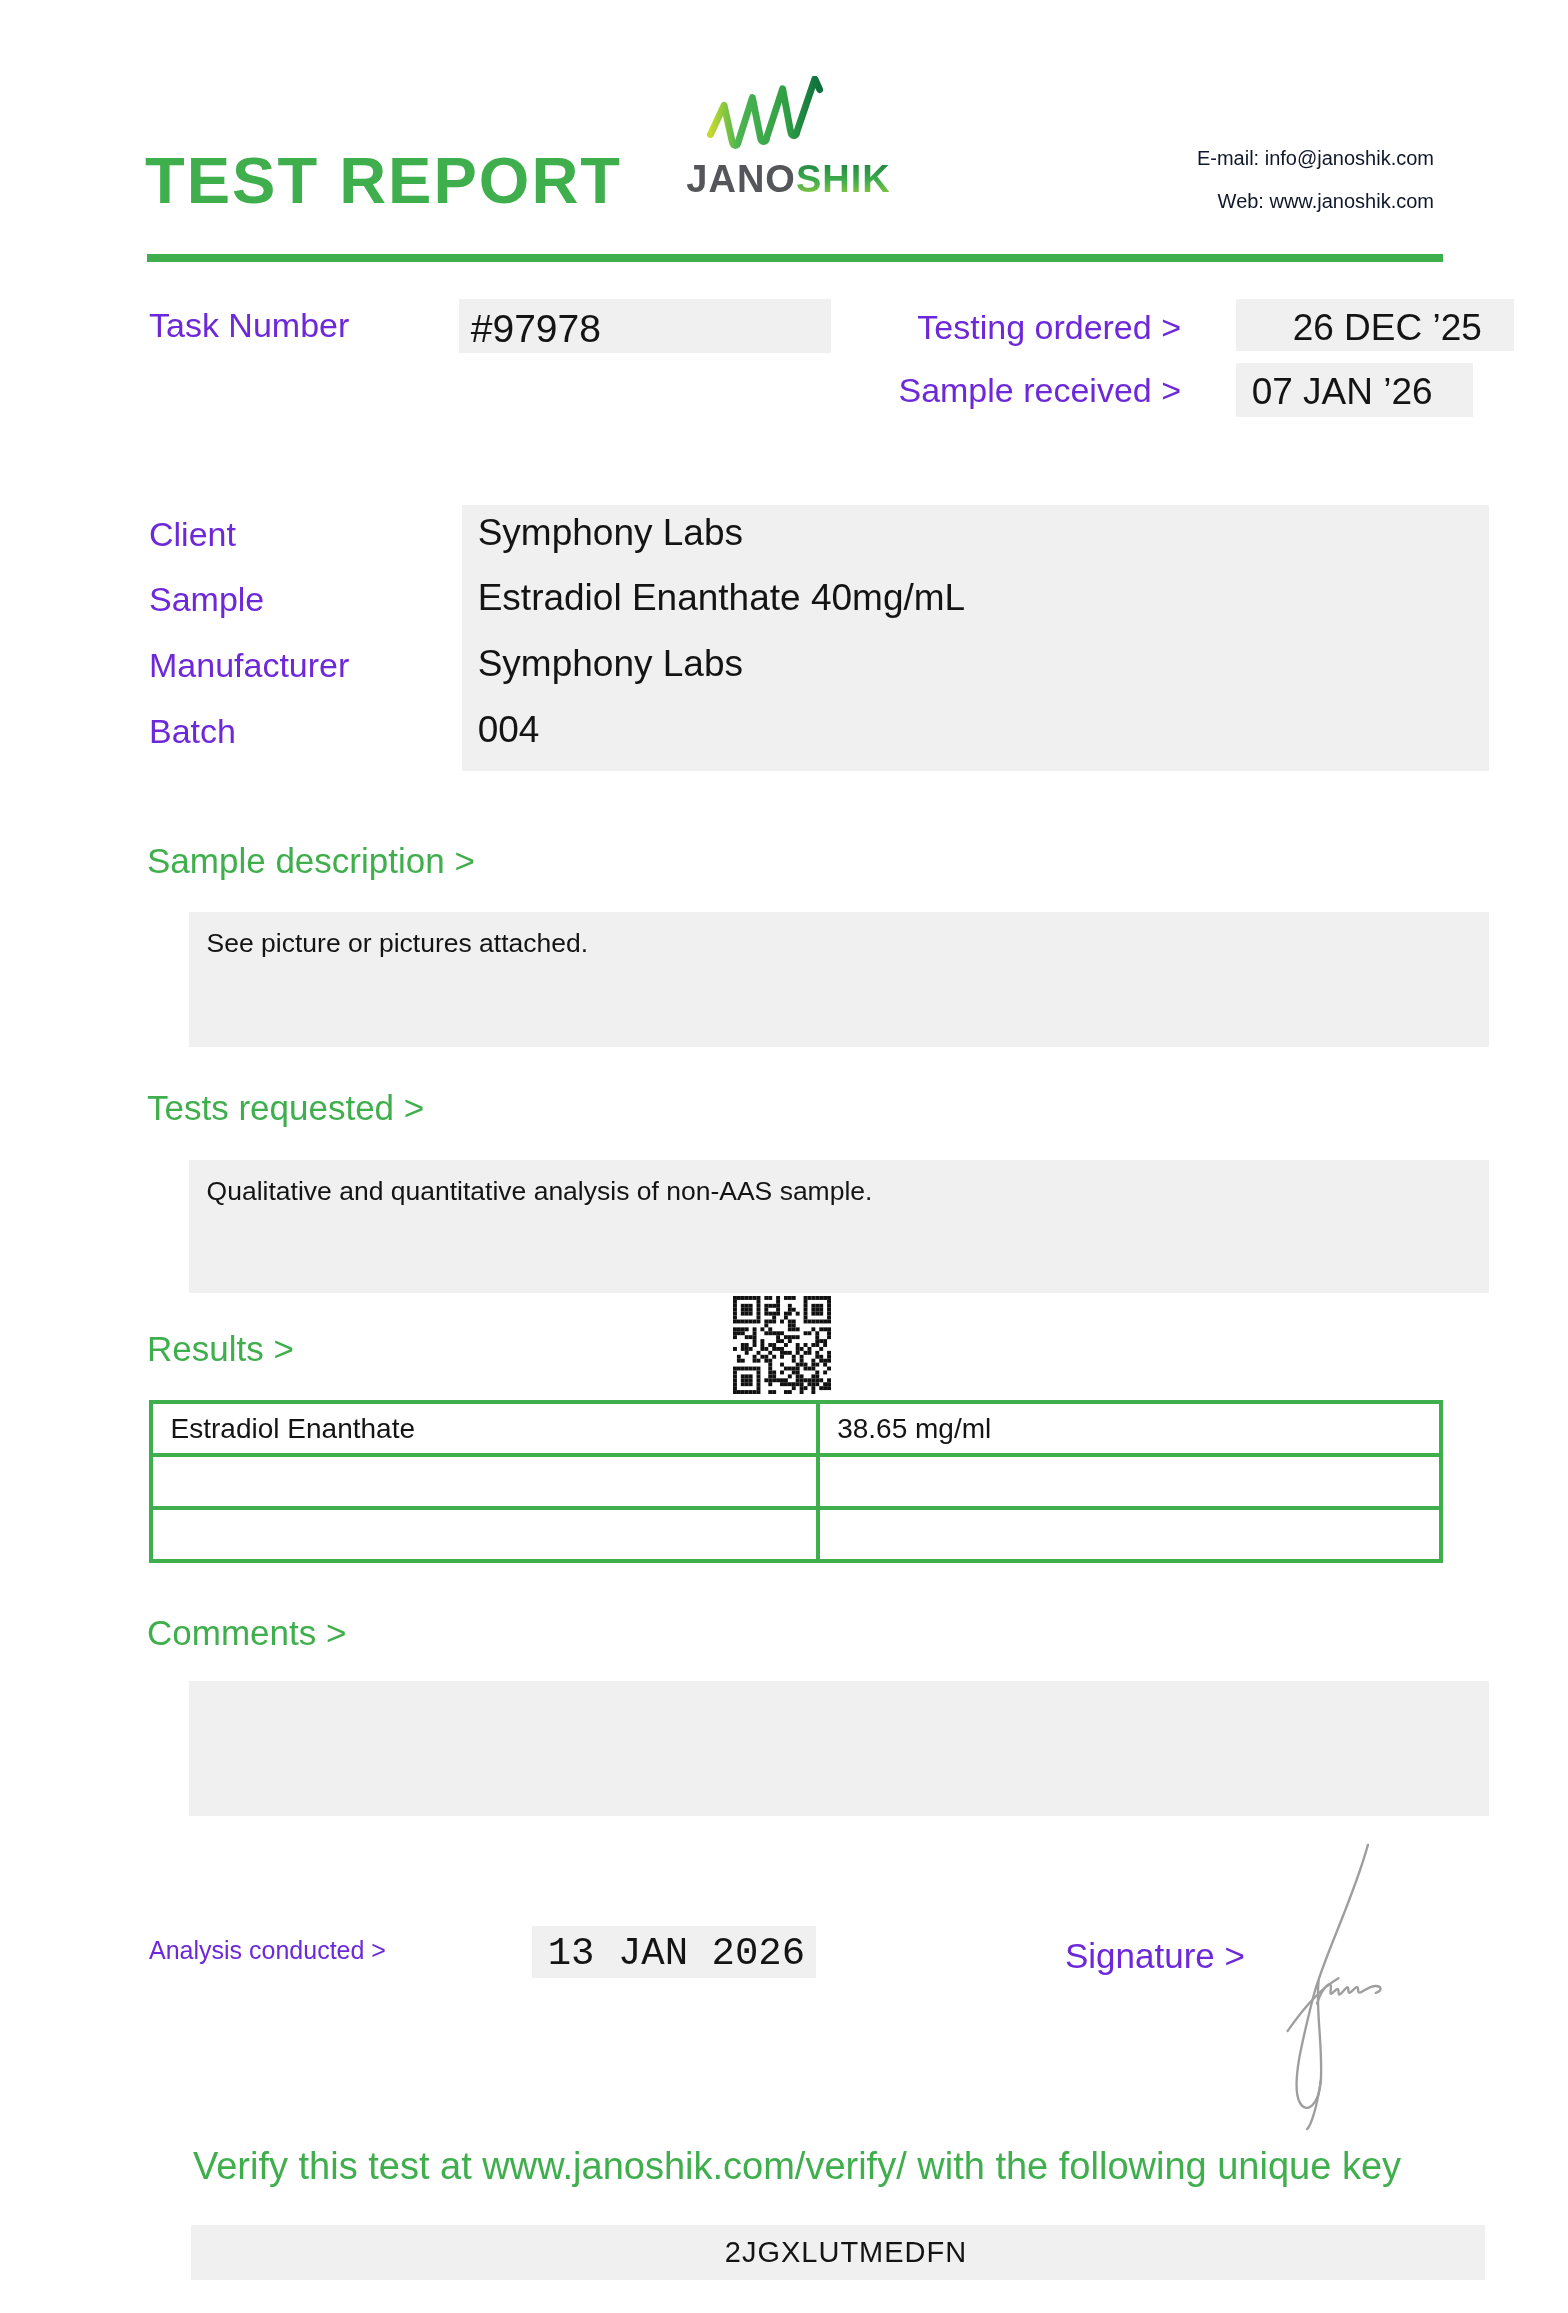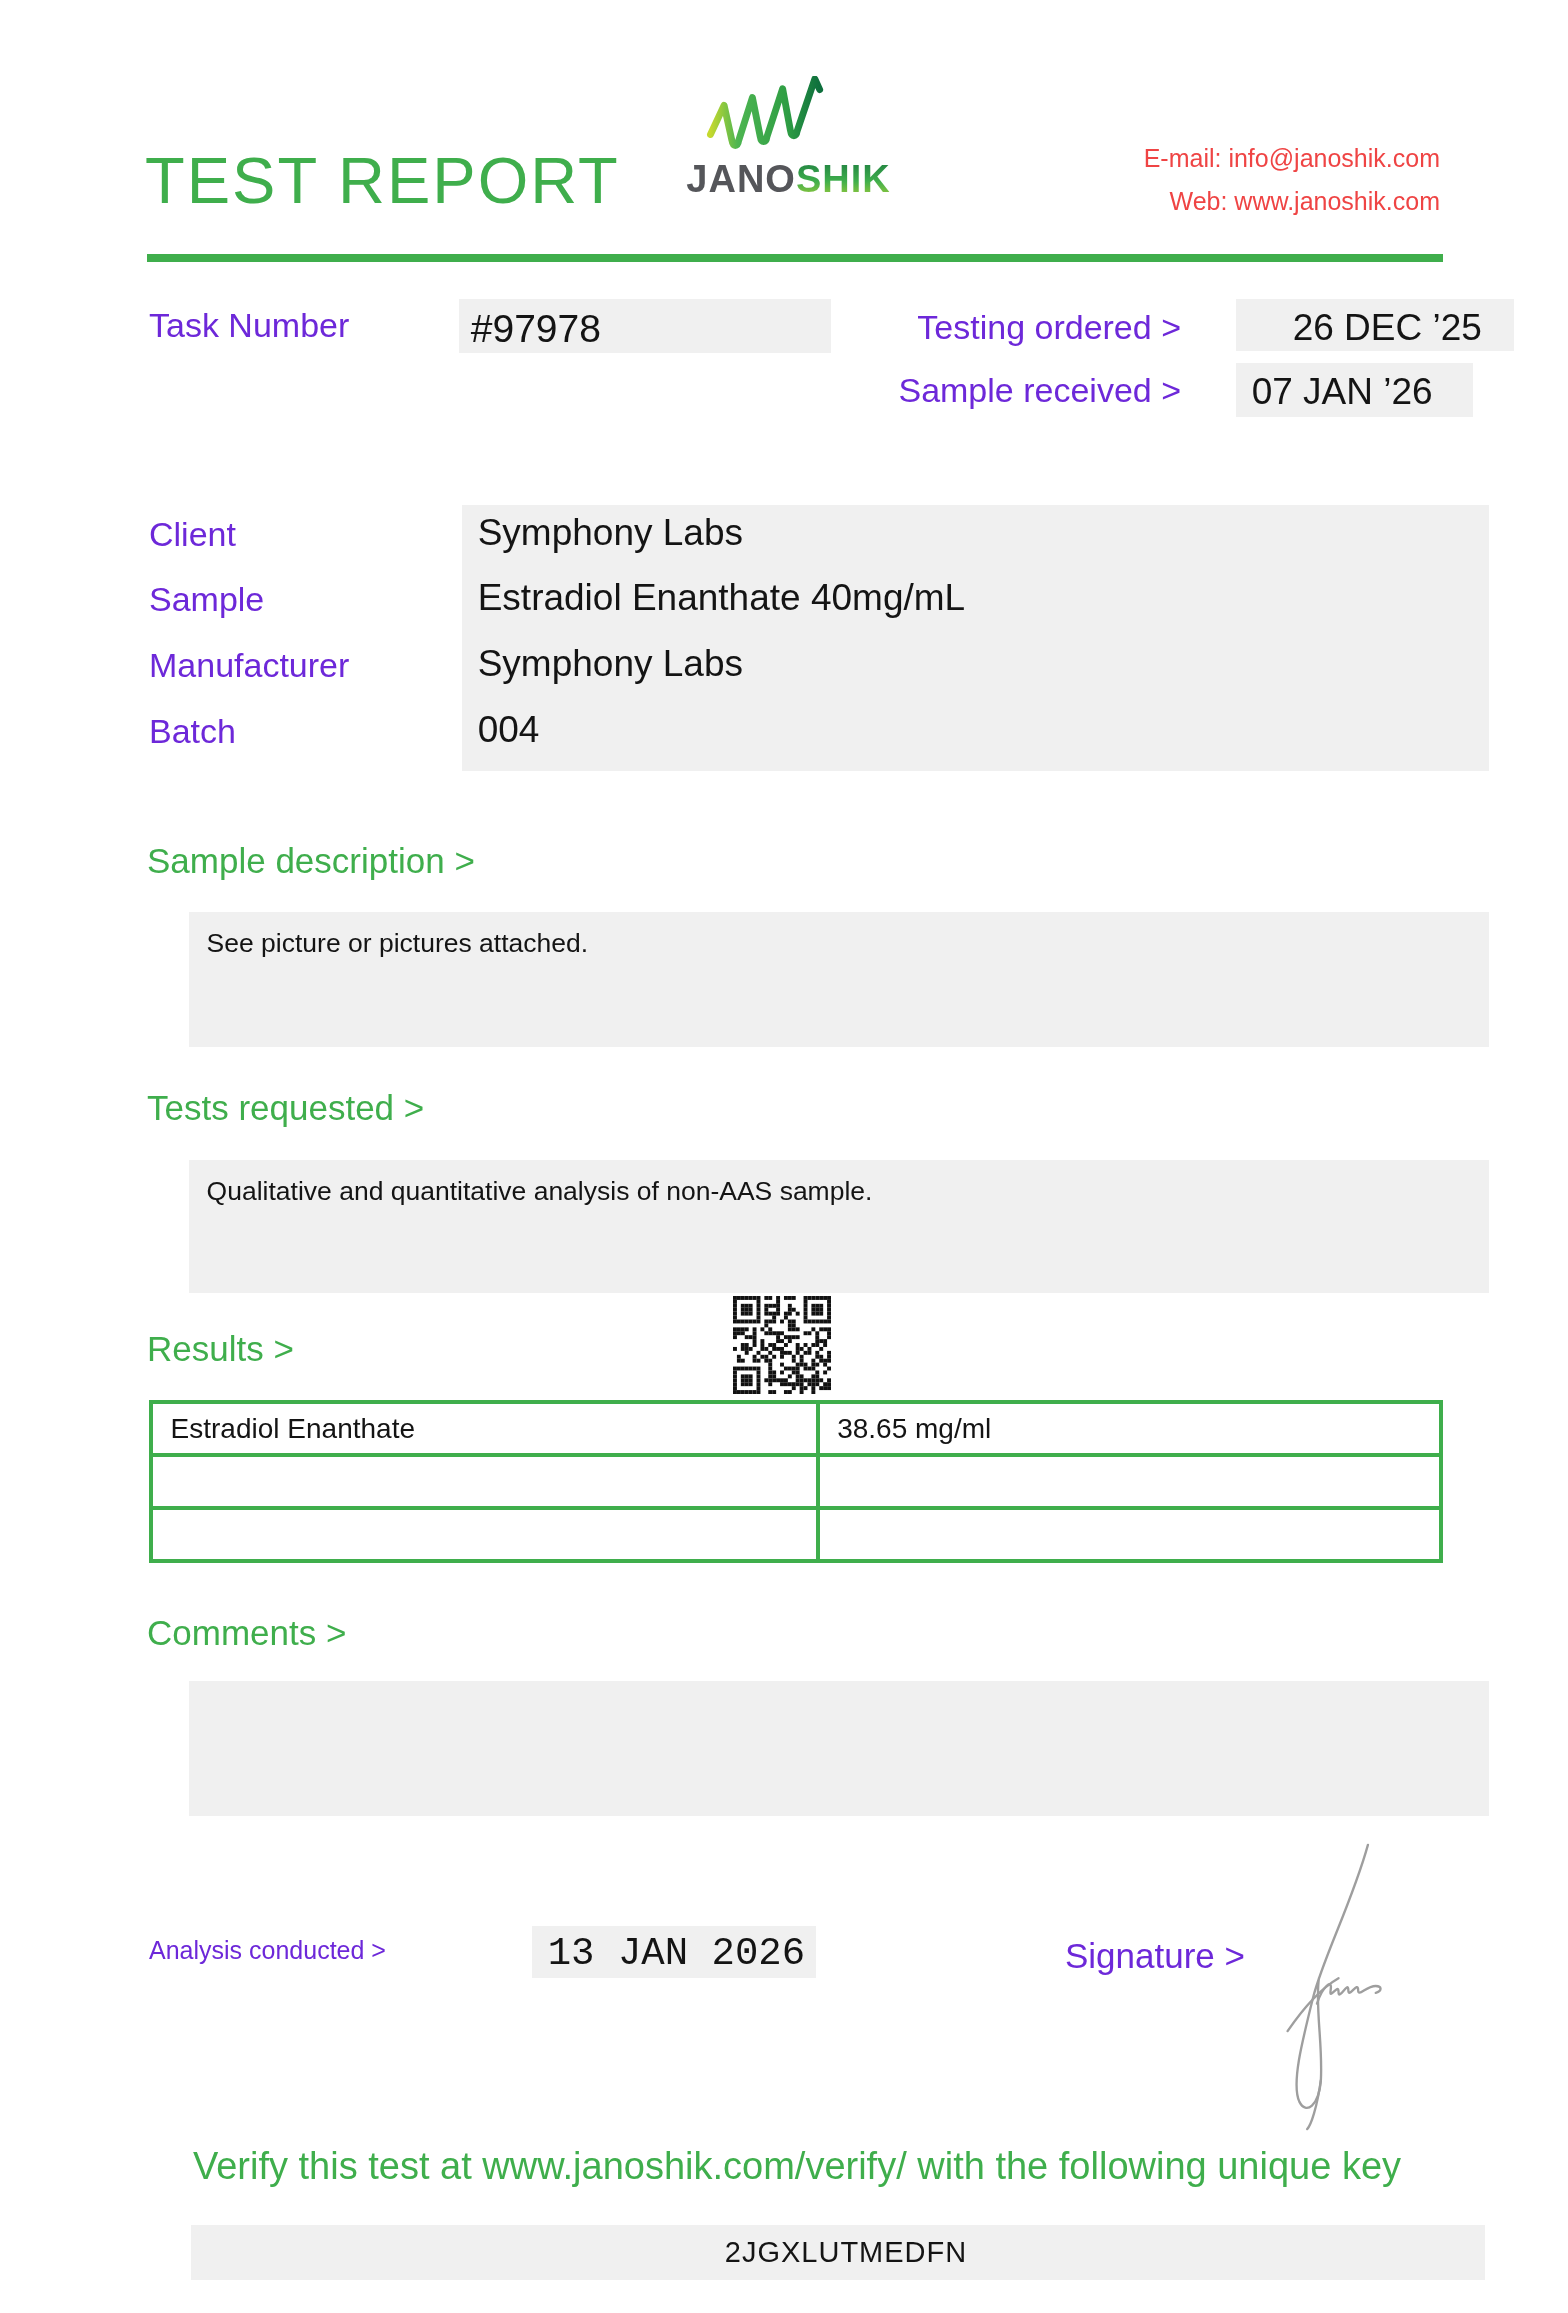--- a/index.html
+++ b/index.html
@@ -7,36 +7,36 @@
     position:relative;
     width:1568px;height:2313px;
     background:#ffffff;
     font-family:"Liberation Sans", sans-serif;
     color:#141414;
     overflow:hidden;
   }
   
   .report-title{
     position:absolute;left:145px;top:143px;
-    font-size:65px;font-weight:400;letter-spacing:2px;
+    font-size:65px;font-weight:700;letter-spacing:2px;
     color:#3fae4c;white-space:nowrap;
   }
   .logo{position:absolute;left:676px;top:76px;width:225px;text-align:center;}
   .logo svg{display:block;margin:0 auto;}
   .logo-word{font-size:38px;font-weight:bold;letter-spacing:1px;white-space:nowrap;margin-top:2px;}
   .logo-word .gray{color:#55565a;}
   .logo-word .green{
     color:#2f9e44;
     background:linear-gradient(180deg,#1b7a40 0%,#3fae4c 55%,#a6ce39 100%);
     -webkit-background-clip:text;background-clip:text;
     -webkit-text-fill-color:transparent;
   }
   .contact{
-    position:absolute;right:128px;top:137px;
-    text-align:right;color:#ef4444;font-size:25px;line-height:43px;
+    position:absolute;right:134px;top:137px;
+    text-align:right;color:#0f172a;font-size:20px;line-height:43px;
     white-space:nowrap;
   }
   .rule{position:absolute;left:147px;top:254px;width:1296px;height:7.8px;background:#3fae4c;}
   
   .glabel{color:#6d28d9;font-size:34px;white-space:nowrap;}
   .gbox{background:#f0f0f0;margin-left:42px;}
   .heading{position:absolute;color:#3fae4c;font-size:35px;white-space:nowrap;}
   .boxbody{font-size:26.5px;color:#141414;padding:15.7px 0 0 17.6px;}
   
   .task-label{position:absolute;left:149px;top:306px;}

